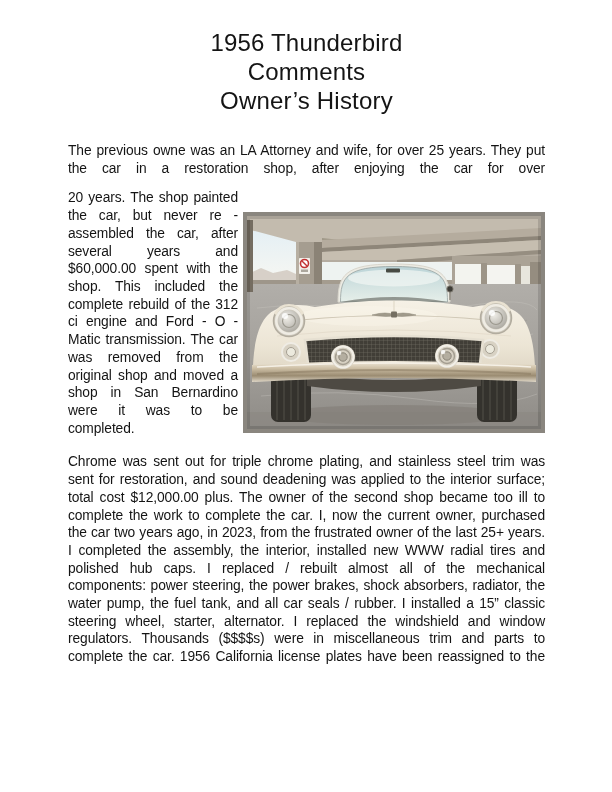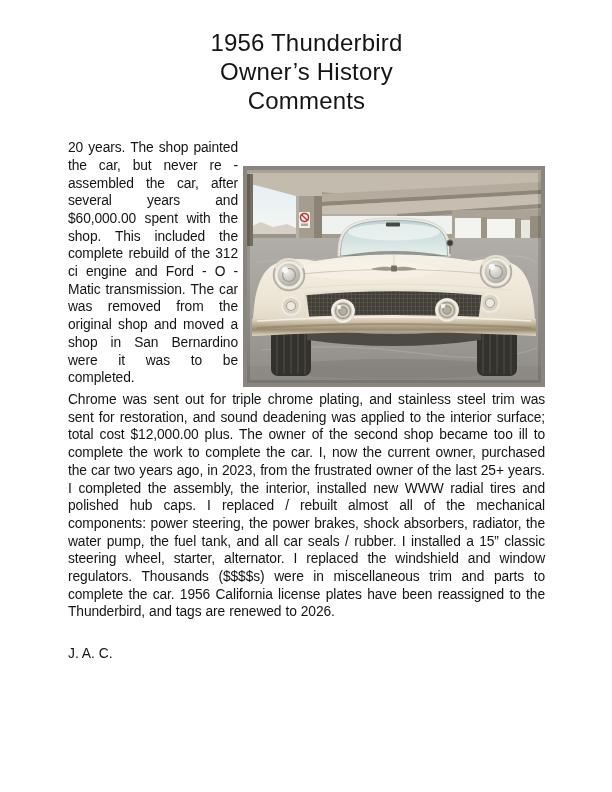--- a/index.html
+++ b/index.html
@@ -8,41 +8,42 @@
     box-sizing:border-box; padding:28px 67px 0 68px; overflow:hidden;
     font-family:"Liberation Sans","DejaVu Sans",sans-serif; color:#141414;
   }
   .title { text-align:center; font-size:24px; line-height:29px; font-weight:400; margin:0; letter-spacing:0.2px; }
   .title span { display:block; }
   .body-text {
     font-size:13.8px; line-height:17.7px; margin:0; text-align:justify;
     letter-spacing:-0.1px; word-spacing:0.3px;
   }
   .intro { margin-top:27px; text-align-last:justify; }
-  .wrap-row { display:flex; justify-content:space-between; align-items:flex-end; min-height:272px; }
+  .wrap-row { display:flex; justify-content:space-between; align-items:center; min-height:272px; }
   .left-col { width:170px; }
   .photo-figure {
     width:302px; margin:18px 0 0 0; border:4px solid #8a867f; box-sizing:border-box;
     line-height:0; background:#b4aca0;
   }
   .photo-figure svg { display:block; }
   .para2 { margin-top:4px; }
   .signature { margin-top:24px; text-align:left; font-size:13.8px; line-height:17.7px; }
 </style>
 </head>
 <body>
 
 <div class="page">
 
   <h1 class="title">
     <span>1956 Thunderbird</span>
+    <span>Comments</span>
     <span>Owner’s History</span>
-    <span>Comments</span>
   </h1>
 
+  <p class="body-text intro">The previous owne was an LA Attorney and wife, for over 25 years. They put the car in a restoration shop, after enjoying the car for over</p>
 
   <div class="wrap-row">
     <p class="body-text left-col">20 years. The shop painted the car, but never re - assembled the car, after several years and $60,000.00 spent with the shop. This included the complete rebuild of the 312 ci engine and Ford - O - Matic transmission. The car was removed from the original shop and moved a shop in San Bernardino were it was to be completed.</p>
 
     <figure class="photo-figure" role="img" aria-label="White 1956 Ford Thunderbird convertible, front view, parked inside a concrete parking garage with bright daylight openings and a no-parking sign on a column">
       <svg width="294" height="213" viewBox="0 0 294 213" xmlns="http://www.w3.org/2000/svg">
         <defs>
           <linearGradient id="skyL" x1="0" y1="0" x2="0" y2="1">
             <stop offset="0" stop-color="#e4eff4"></stop>
               <stop offset="1" stop-color="#f7f7f2"></stop>

